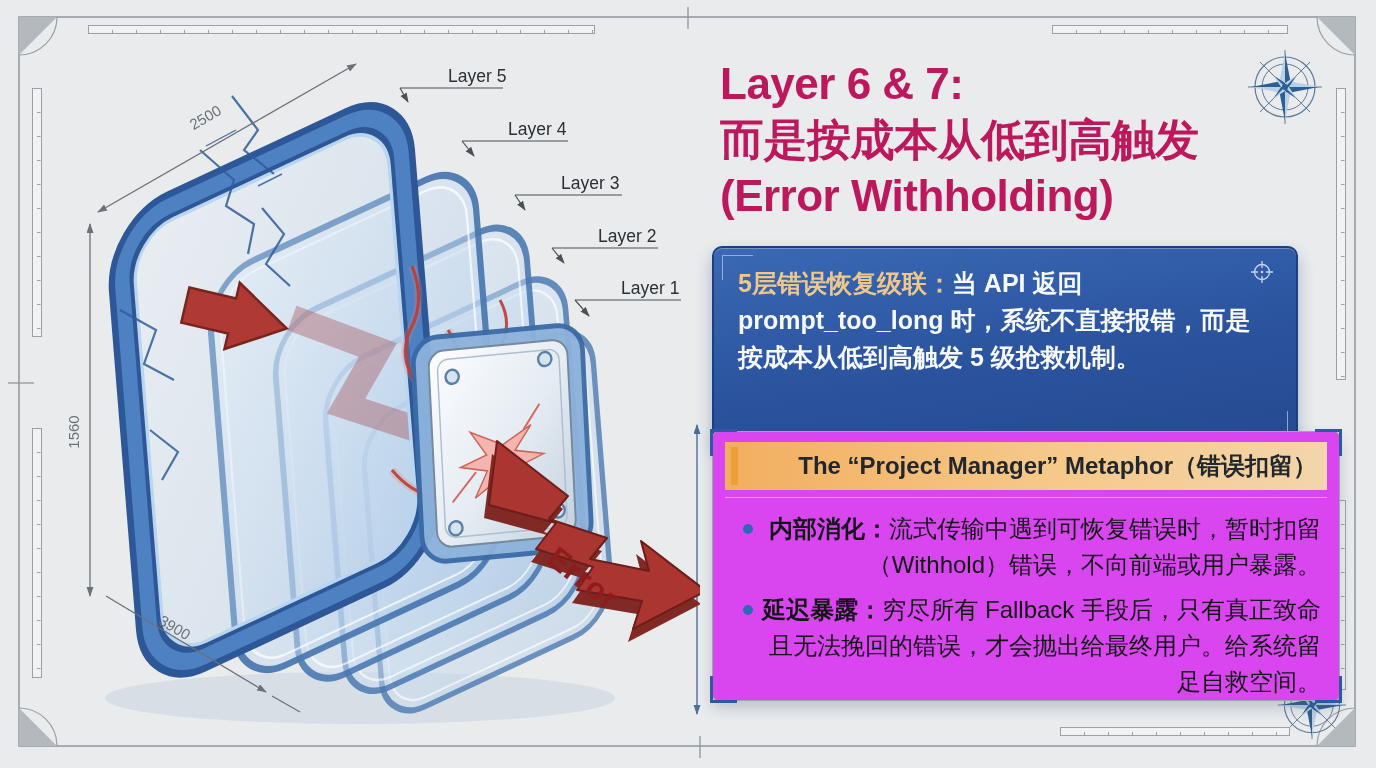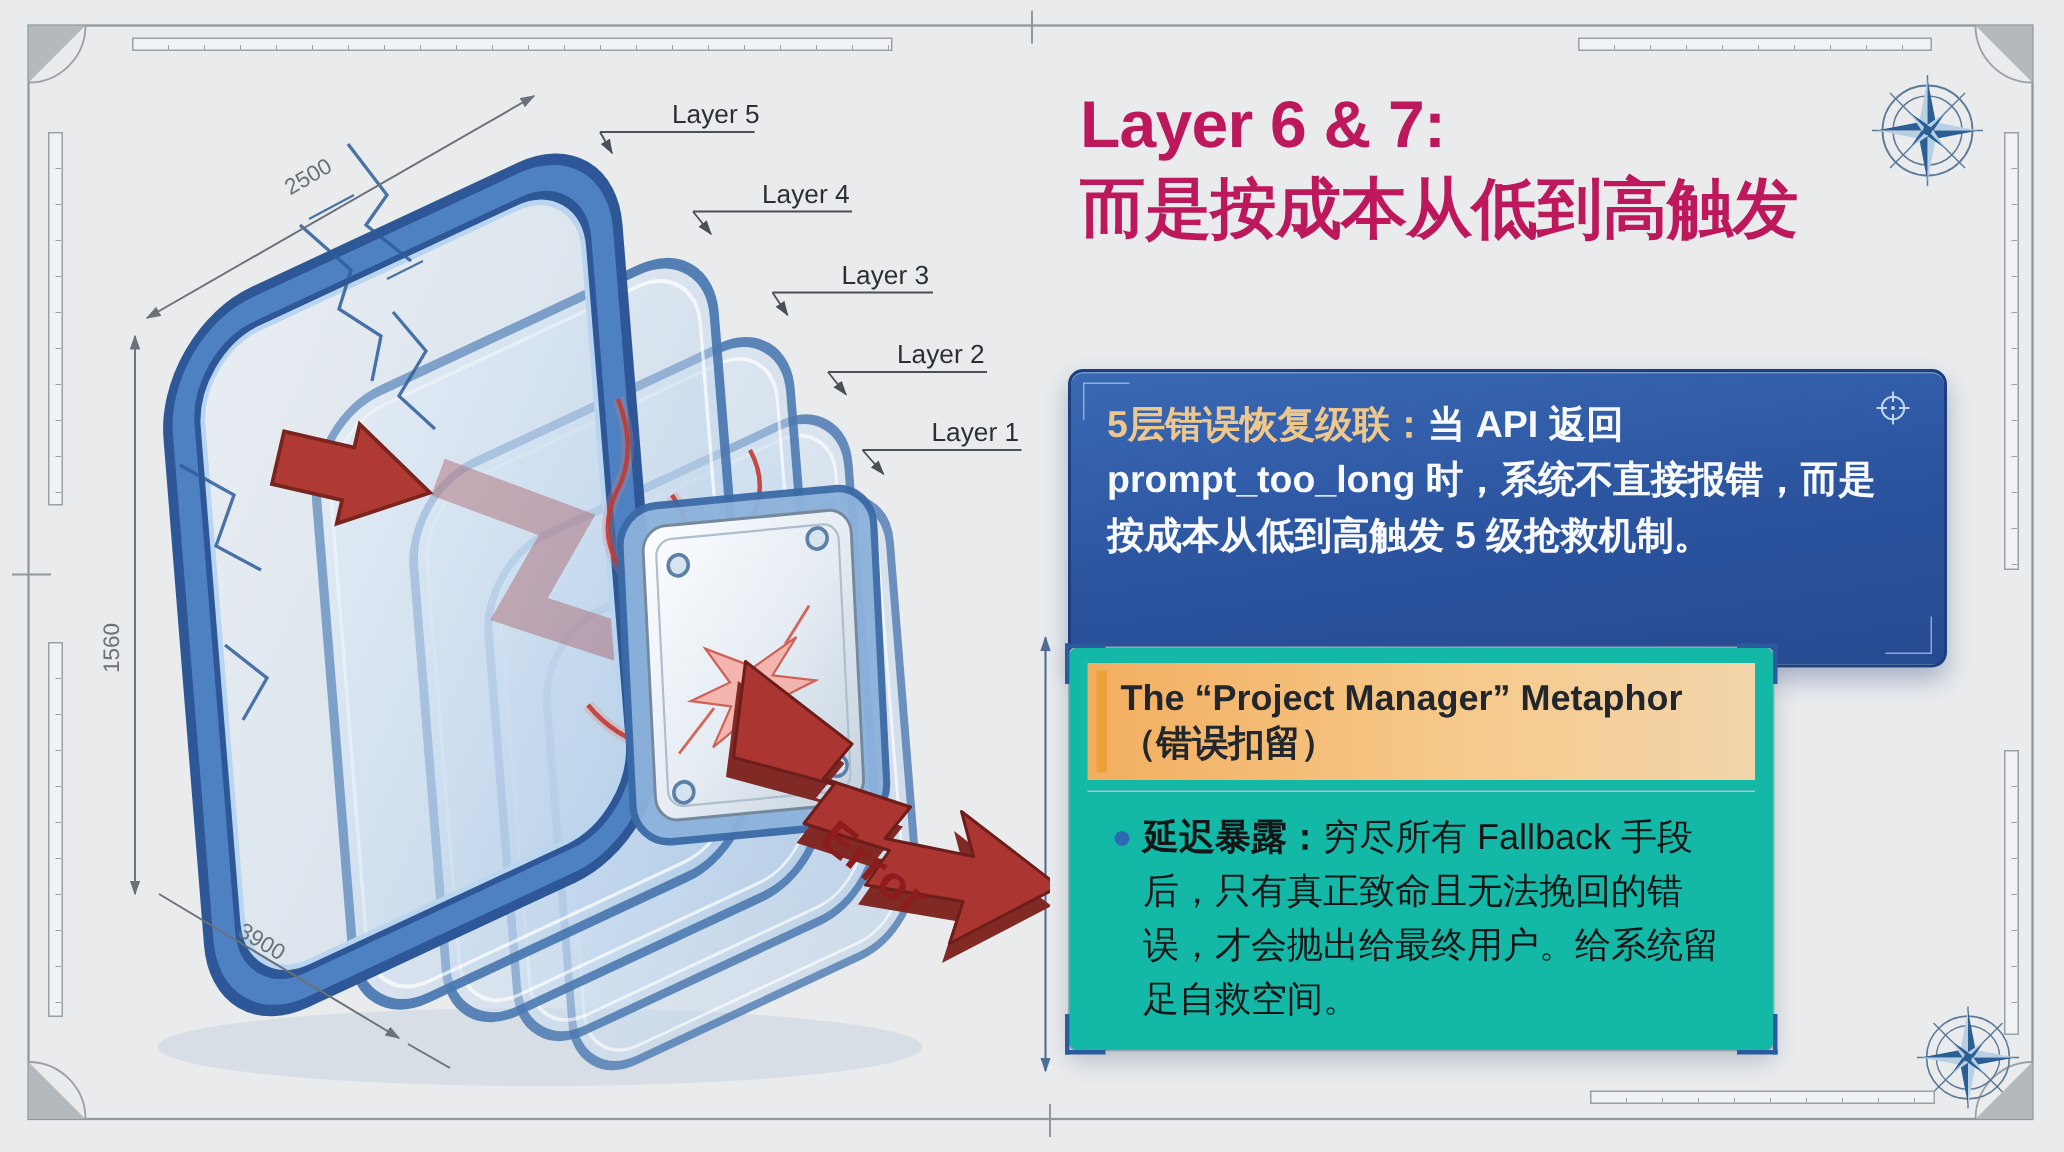--- a/index.html
+++ b/index.html
@@ -27,23 +27,23 @@
     box-shadow:0 8px 16px rgba(30,60,120,.32), inset 0 1px 0 rgba(255,255,255,.3);
     padding:17px 24px;}
   #cascade-box p{margin:0;color:#f7f9fc;font-size:25px;line-height:37px;font-weight:600;}
   #cascade-box .gold{color:#eec78c;font-weight:700;}
   .corner-line{position:absolute;width:30px;height:24px;opacity:.75;}
   .corner-line.tl{left:8px;top:7px;border-left:1.5px solid #a9c6ee;border-top:1.5px solid #a9c6ee;}
   .corner-line.br{right:8px;bottom:7px;border-right:1.5px solid #a9c6ee;border-bottom:1.5px solid #a9c6ee;}
   #crosshair{position:absolute;right:22px;top:12px;}
 
   
-  #metaphor-box{left:712px;top:431px;width:471px;height:270px;box-sizing:border-box;
-    background:#14b8a6;border:1.5px solid #99a5b1;border-radius:6px;
-    box-shadow:0 7px 14px rgba(80,95,115,.28);}
+  #metaphor-box{left:712px;top:431px;width:628px;height:270px;box-sizing:border-box;
+    background:#d946ef;border:1.5px solid #99a5b1;border-radius:6px;
+    box-shadow:0 7px 14px rgba(80,95,115,.28);text-align:right;}
   .bracket{position:absolute;width:24px;height:24px;}
   .bracket.tl{left:-3px;top:-3px;border-left:3.5px solid #2a5b9e;border-top:3.5px solid #2a5b9e;}
   .bracket.tr{right:-3px;top:-3px;border-right:3.5px solid #2a5b9e;border-top:3.5px solid #2a5b9e;}
   .bracket.bl{left:-3px;bottom:-3px;border-left:3.5px solid #2a5b9e;border-bottom:3.5px solid #2a5b9e;}
   .bracket.br{right:-3px;bottom:-3px;border-right:3.5px solid #2a5b9e;border-bottom:3.5px solid #2a5b9e;}
   #metaphor-header{position:relative;margin:10px 12px 0 12px;padding:9px 10px 9px 22px;
     background:linear-gradient(90deg,#f2ae5f,#f6c98a 55%,#f3d2a3 90%,#f2d6ac);
     font-size:24px;font-weight:bold;color:#22272d;line-height:30px;}
   #metaphor-header::before{content:"";position:absolute;left:6px;top:5px;bottom:5px;width:7px;background:#eda03a;}
   #metaphor-divider{margin:7px 12px 0 12px;border-top:1px solid #b6bec7;}
@@ -256,20 +256,21 @@
       <text x="508" y="135">Layer 4</text>
       <text x="561" y="189">Layer 3</text>
       <text x="598" y="242">Layer 2</text>
       <text x="621" y="294">Layer 1</text>
     </g>
   </svg>
 
   <div class="abs" id="title-block">
     <div>Layer 6 &amp; 7:</div>
     <div>而是按成本从低到高触发</div>
+    <div>(Error Withholding)</div>
   </div>
 
   <div class="abs" id="cascade-box">
     <span class="corner-line tl"></span>
     <span class="corner-line br"></span>
     <svg id="crosshair" width="24" height="24">
       <circle cx="12" cy="12" r="7.5" fill="none" stroke="#c3d7f2" stroke-width="1.3"></circle>
       <path d="M12,1 V8 M12,16 V23 M1,12 H8 M16,12 H23" stroke="#c3d7f2" stroke-width="1.3"></path>
       <circle cx="12" cy="12" r="1.3" fill="#c3d7f2"></circle>
     </svg>
@@ -277,17 +278,18 @@
   </div>
 
   <div class="abs" id="metaphor-box">
     <span class="bracket tl"></span>
     <span class="bracket tr"></span>
     <span class="bracket bl"></span>
     <span class="bracket br"></span>
     <div id="metaphor-header">The “Project Manager” Metaphor（错误扣留）</div>
     <div id="metaphor-divider"></div>
     <ul id="metaphor-list">
+      <li><b>内部消化：</b><span>流式传输中遇到可恢复错误时，暂时扣留（Withhold）错误，不向前端或用户暴露。</span></li>
       <li><b>延迟暴露：</b><span>穷尽所有 Fallback 手段后，只有真正致命且无法挽回的错误，才会抛出给最终用户。给系统留足自救空间。</span></li>
     </ul>
   </div>
 
 </div>
 
 </body></html>

